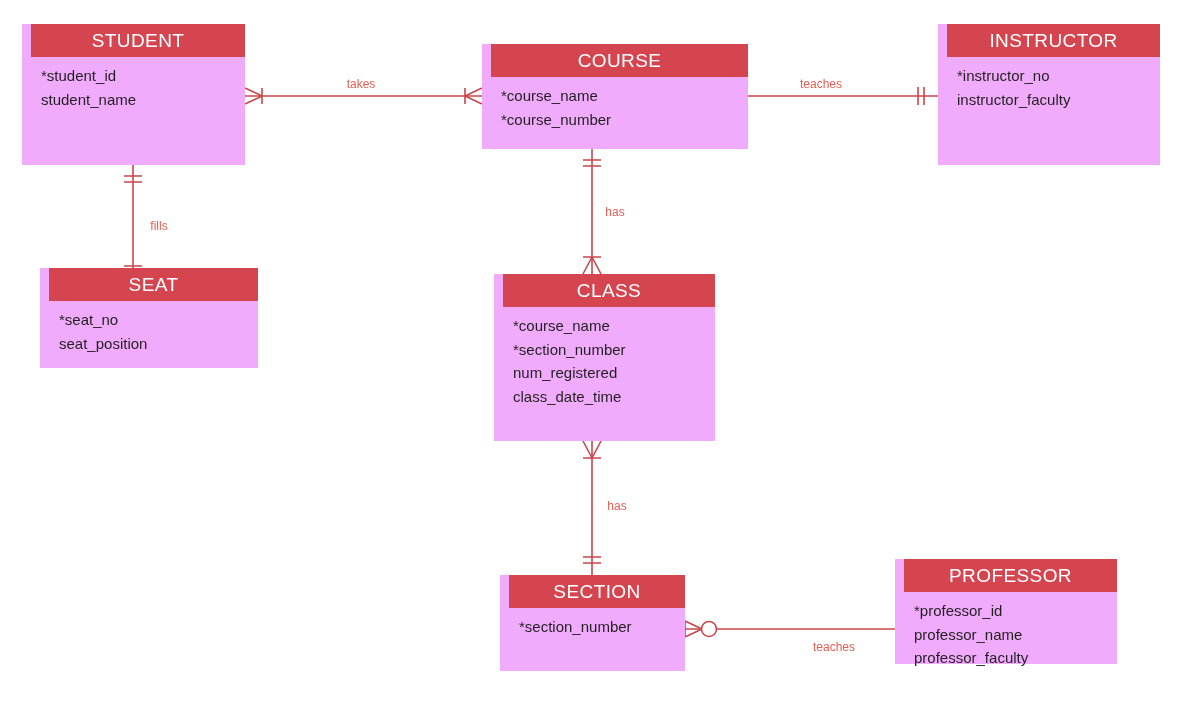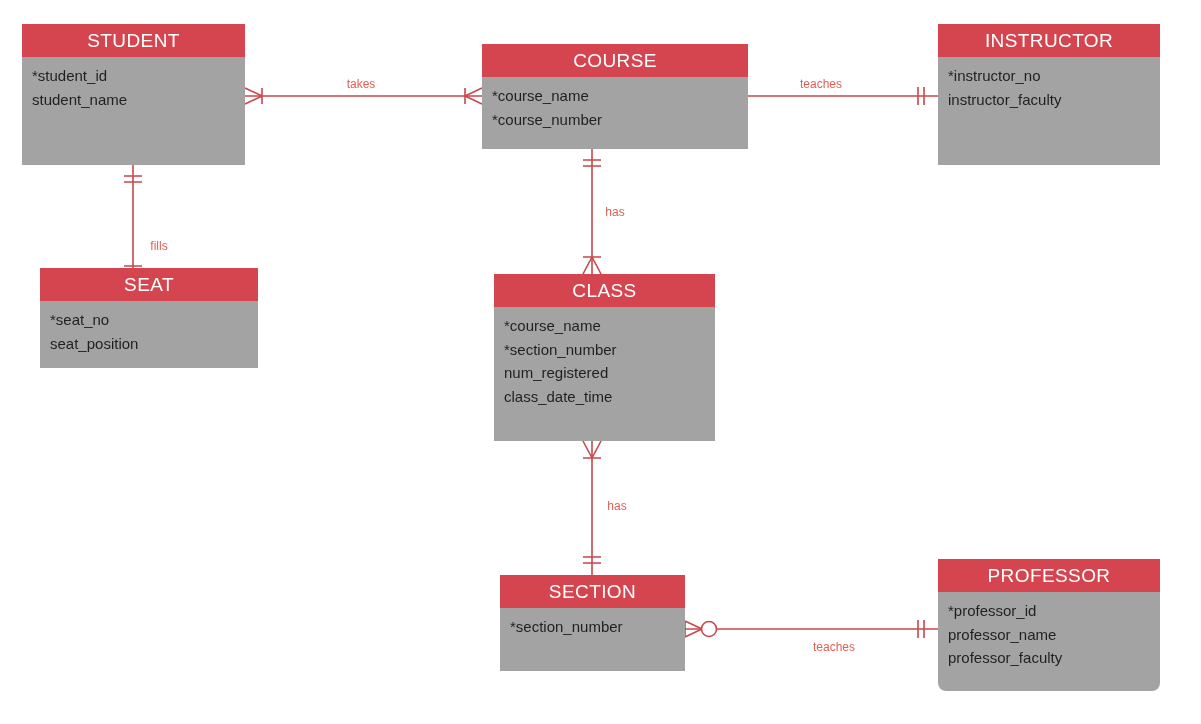--- a/index.html
+++ b/index.html
@@ -14,22 +14,23 @@
   #canvas {
     position: relative;
     width: 1201px;
     height: 724px;
     background: #ffffff;
     overflow: hidden;
   }
   .entity {
     position: absolute;
     box-sizing: border-box;
-    background: #a3a3a3;
+    background: #f0abfc;
     z-index: 5;
+    padding-left: 9px;
   }
   .entity-header {
     background: #d4454f;
     color: #ffffff;
     text-align: center;
     font-size: 19px;
     font-weight: normal;
     letter-spacing: 0.4px;
     line-height: 33px;
     height: 33px;
@@ -120,21 +121,21 @@
     <g>
       <line class="edge-line" x1="685" y1="629" x2="938" y2="629"></line>
       <path class="edge-mark" d="M 702 629 L 685 621 M 702 629 L 685 637 M 685 621 L 685 637"></path>
       <circle class="edge-mark-circle" cx="709" cy="629" r="7.5"></circle>
       <path class="edge-mark" d="M 918 620 L 918 638 M 924 620 L 924 638"></path>
     </g>
   </svg>
 
   <div class="edge-label" style="left:361px; top:84px;">takes</div>
   <div class="edge-label" style="left:821px; top:84px;">teaches</div>
-  <div class="edge-label" style="left:159px; top:226px;margin-top:20px;">fills</div>
+  <div class="edge-label" style="left:159px; top:226px;">fills</div>
   <div class="edge-label" style="left:615px; top:212px;">has</div>
   <div class="edge-label" style="left:617px; top:506px;">has</div>
   <div class="edge-label" style="left:834px; top:647px;">teaches</div>
 
   <div class="entity" style="left:22px; top:24px; width:223px; height:141px;">
     <div class="entity-header">STUDENT</div>
     <div class="entity-body">
       <div class="attr">*student_id</div>
       <div class="attr">student_name</div>
     </div>
@@ -174,21 +175,21 @@
     </div>
   </div>
 
   <div class="entity" style="left:500px; top:575px; width:185px; height:96px;">
     <div class="entity-header">SECTION</div>
     <div class="entity-body">
       <div class="attr">*section_number</div>
     </div>
   </div>
 
-  <div class="entity" style="left:938px; top:559px; width:222px; height:132px;border-radius:8px;">
+  <div class="entity" style="left:895px; top:559px; width:222px; height:105px;">
     <div class="entity-header">PROFESSOR</div>
     <div class="entity-body">
       <div class="attr">*professor_id</div>
       <div class="attr">professor_name</div>
       <div class="attr">professor_faculty</div>
     </div>
   </div>
 
 </div>
 

